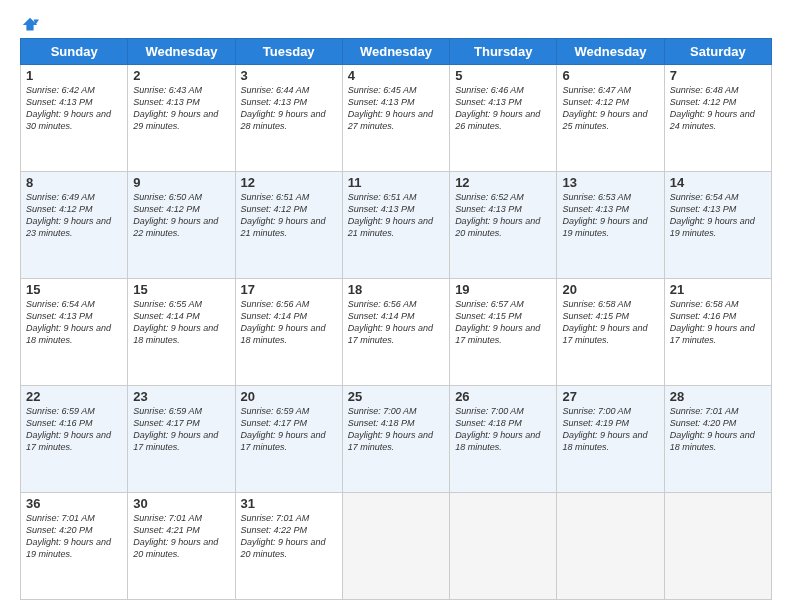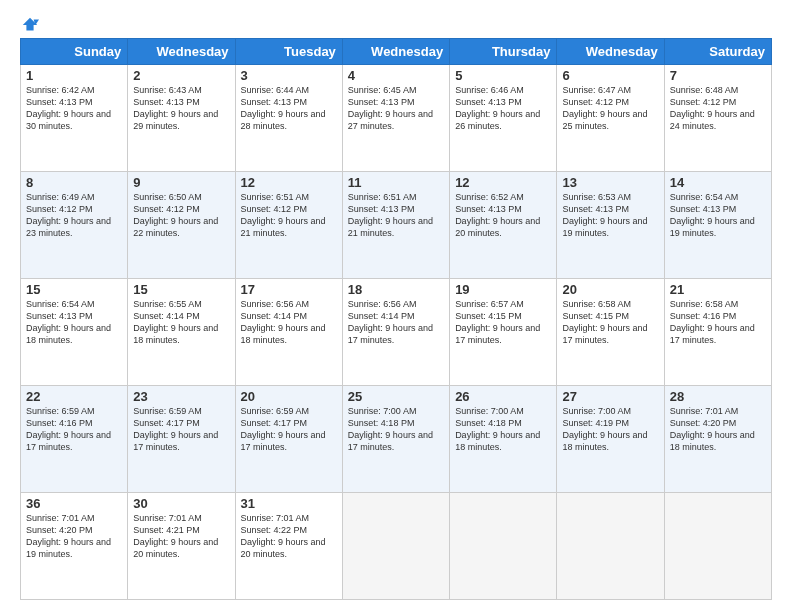--- a/index.html
+++ b/index.html
@@ -67,21 +67,21 @@
       width: 100%;
       border-collapse: collapse;
       flex: 1;
     }
     .calendar th {
       background: #2980d9;
       color: #fff;
       font-size: 13px;
       font-weight: bold;
       padding: 5px 6px;
-      text-align: right;
+      text-align: center;
       border: 1px solid #2471c0;
     }
     .calendar td {
       border: 1px solid #ccc;
       vertical-align: top;
       padding: 3px 5px;
       width: calc(100% / 7);
       font-size: 9.5px;
       color: #333;
       height: 86px;
@@ -93,20 +93,21 @@
       font-size: 13px;
       font-weight: bold;
       color: #333;
       display: block;
       margin-bottom: 1px;
     }
     .day-info {
       font-size: 9px;
       color: #333;
       line-height: 1.35;
+      font-style: italic;
     }
     .row-alt td {
       background: #eef4fb;
     }
   </style>
 </head>
 <body>
 
 <div class="page">
   <div class="header">

